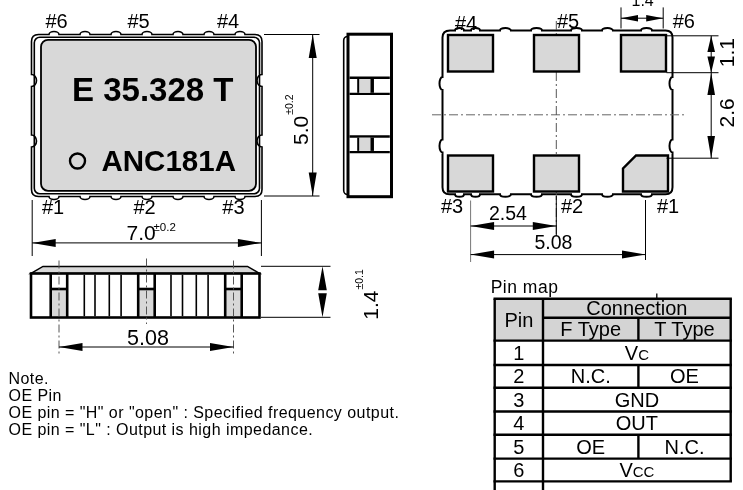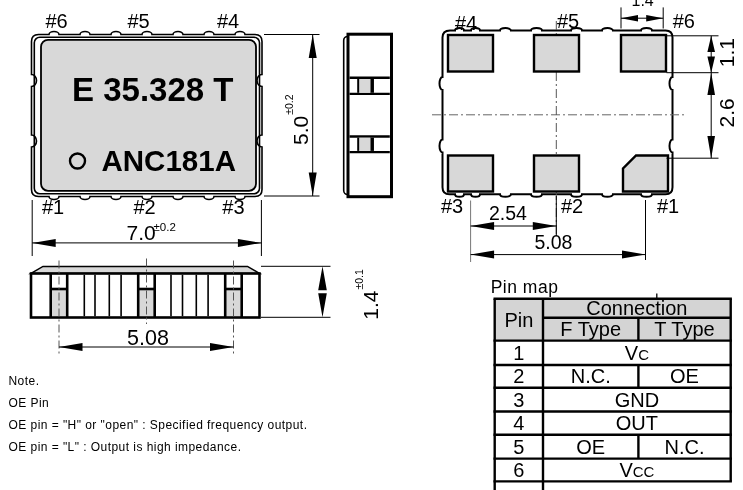--- a/index.html
+++ b/index.html
@@ -1,19 +1,19 @@
 <!DOCTYPE html>
 <html><head>
 <meta charset="utf-8">
 <style>
 html,body{margin:0;padding:0;background:#fff;}
 #page{position:relative;width:743px;height:490px;overflow:hidden;background:#fff;
   font-family:"Liberation Sans",sans-serif;}
 #page svg{position:absolute;left:0;top:0;}
-.note{position:absolute;left:8.5px;top:370.3px;font-size:12px;letter-spacing:0.45px;line-height:22px;color:#000;white-space:pre;}
+.note{position:absolute;left:8.5px;top:370.3px;font-size:16px;letter-spacing:0.45px;line-height:17px;color:#000;white-space:pre;}
 </style>
 </head>
 <body>
 <div id="page">
 <svg width="743" height="490" viewBox="0 0 743 490" fill="none" stroke="none" font-family="&quot;Liberation Sans&quot;, sans-serif">
 
 <g stroke="#000" stroke-width="1.6" fill="none">
 <path d="M 38.5 34.5
  L 49 34.5 A 5 3 0 0 1 59 34.5 L 80 34.5 A 5 3 0 0 1 90 34.5 L 111 34.5 A 5 3 0 0 1 121 34.5
  L 142 34.5 A 5 3 0 0 1 152 34.5 L 173 34.5 A 5 3 0 0 1 183 34.5 L 204 34.5 A 5 3 0 0 1 214 34.5

